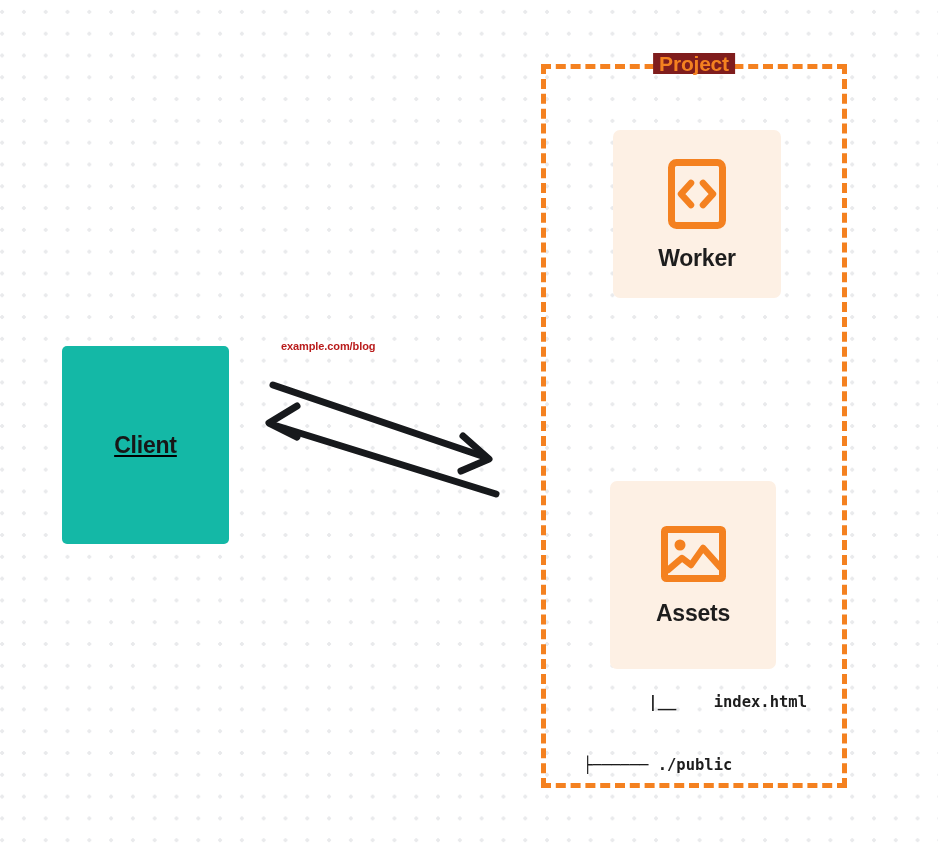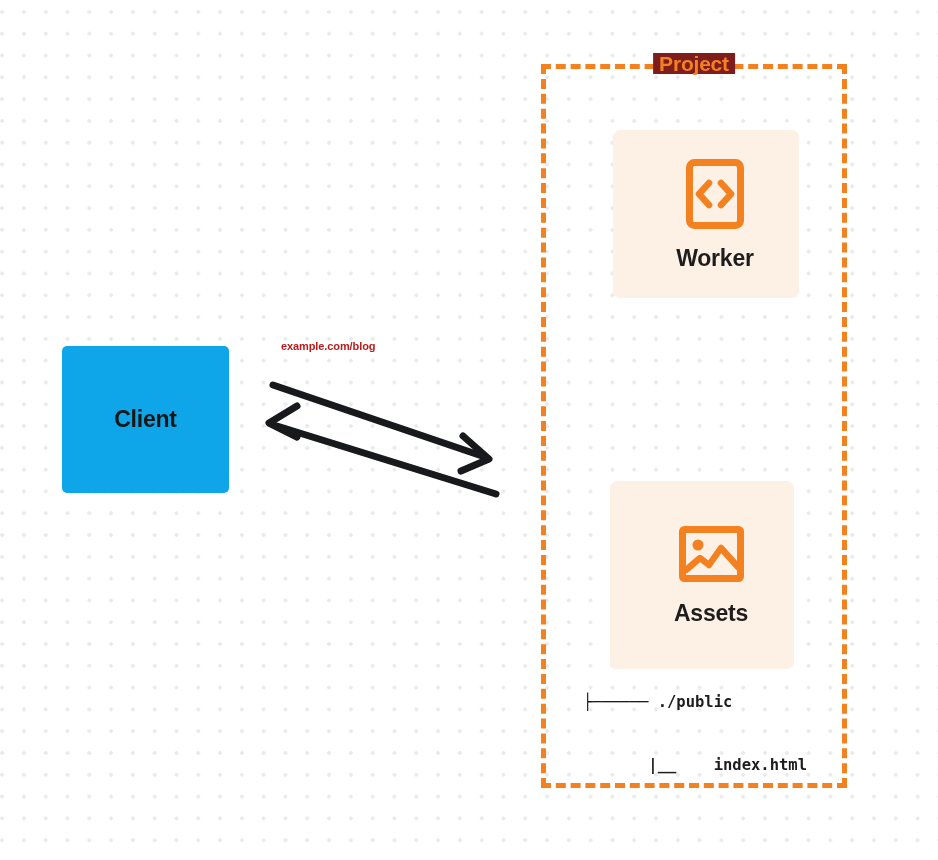--- a/index.html
+++ b/index.html
@@ -18,26 +18,27 @@
     font-family: "Liberation Sans", sans-serif;
     -webkit-font-smoothing: antialiased;
   }
 
   
   #client-node {
     position: absolute;
     left: 62px;
     top: 346px;
     width: 167px;
-    height: 147px;
-    background: #0ea5e9;
+    height: 198px;
+    background: #14b8a6;
     border-radius: 5px;
     display: flex;
     align-items: center;
     justify-content: center;
+    text-decoration: underline;
   }
   #client-node .node-label {
     font-size: 23px;
     font-weight: bold;
     color: #171717;
     letter-spacing: -0.2px;
   }
 
   
   #request-label {
@@ -88,21 +89,20 @@
 
   
   .resource-card {
     position: absolute;
     background: #fdf0e4;
     border-radius: 7px;
     display: flex;
     flex-direction: column;
     align-items: center;
     justify-content: center;
-    padding-left: 18px;
   }
   #worker-card {
     left: 613px;
     top: 130px;
     width: 168px;
     height: 168px;
   }
   #assets-card {
     left: 610px;
     top: 481px;
@@ -182,16 +182,16 @@
     <svg width="65" height="56" viewBox="0 0 65 56" xmlns="http://www.w3.org/2000/svg">
       <rect x="3.5" y="3.5" width="58" height="49" rx="2" ry="2" fill="none" stroke="#f48120" stroke-width="7"></rect>
       <circle cx="19" cy="19" r="5.5" fill="#f48120"></circle>
       <polyline points="7,44 21,32 30,39 42,22 59,41" fill="none" stroke="#f48120" stroke-width="6.5" stroke-linecap="round" stroke-linejoin="round"></polyline>
     </svg>
   </span>
   <span class="card-label">Assets</span>
 </div>
 
 <div id="file-tree">
+  <span class="tree-row">       |__    index.html</span>
   <span class="tree-row">├────── ./public</span>
-  <span class="tree-row">       |__    index.html</span>
   
 </div>
 
 </body></html>

